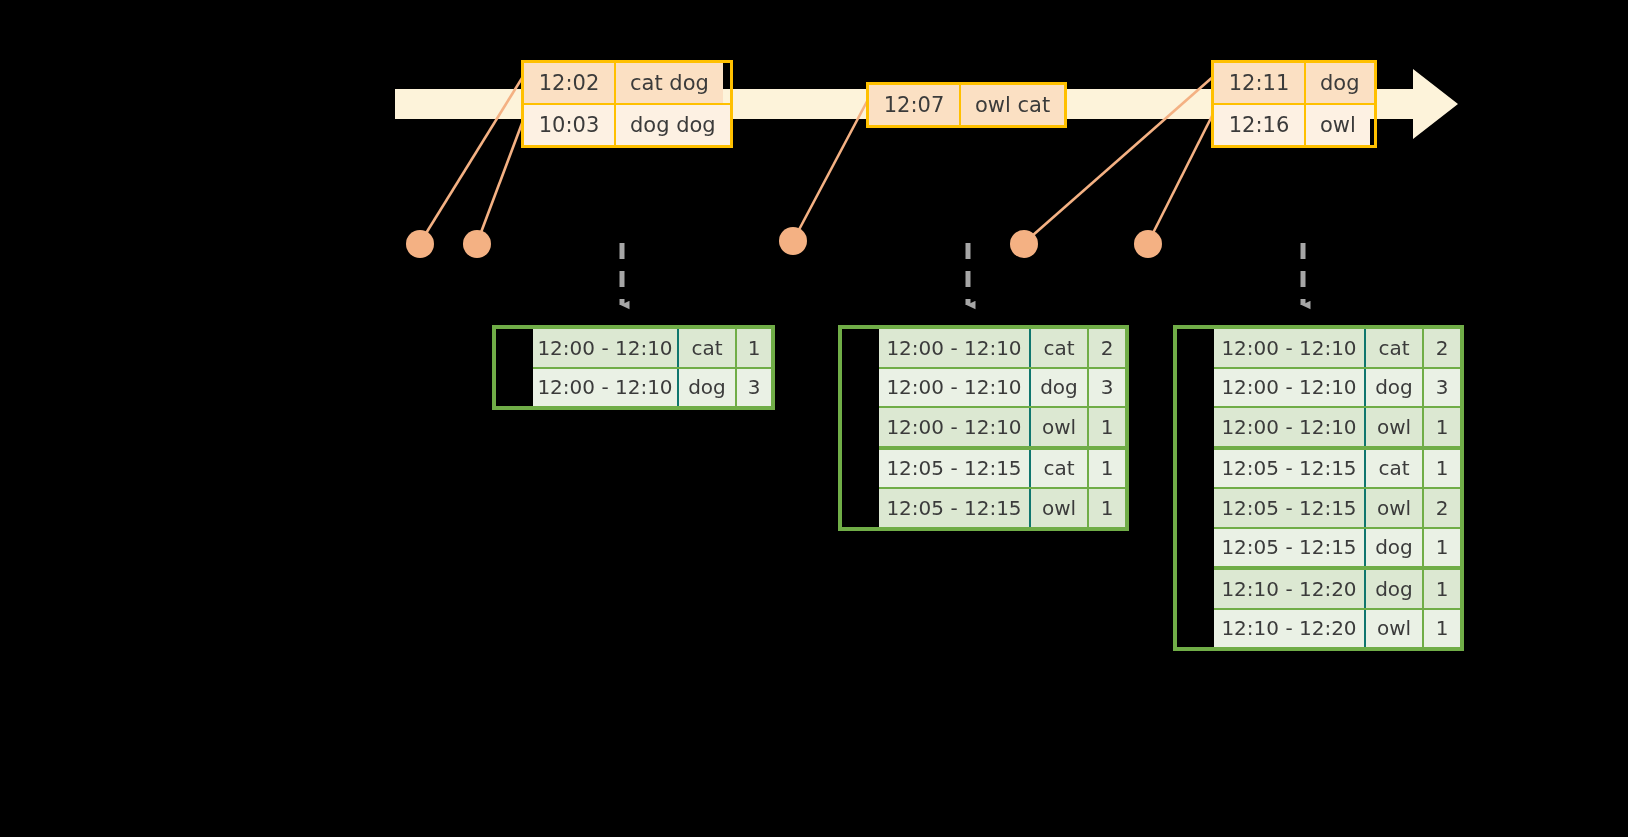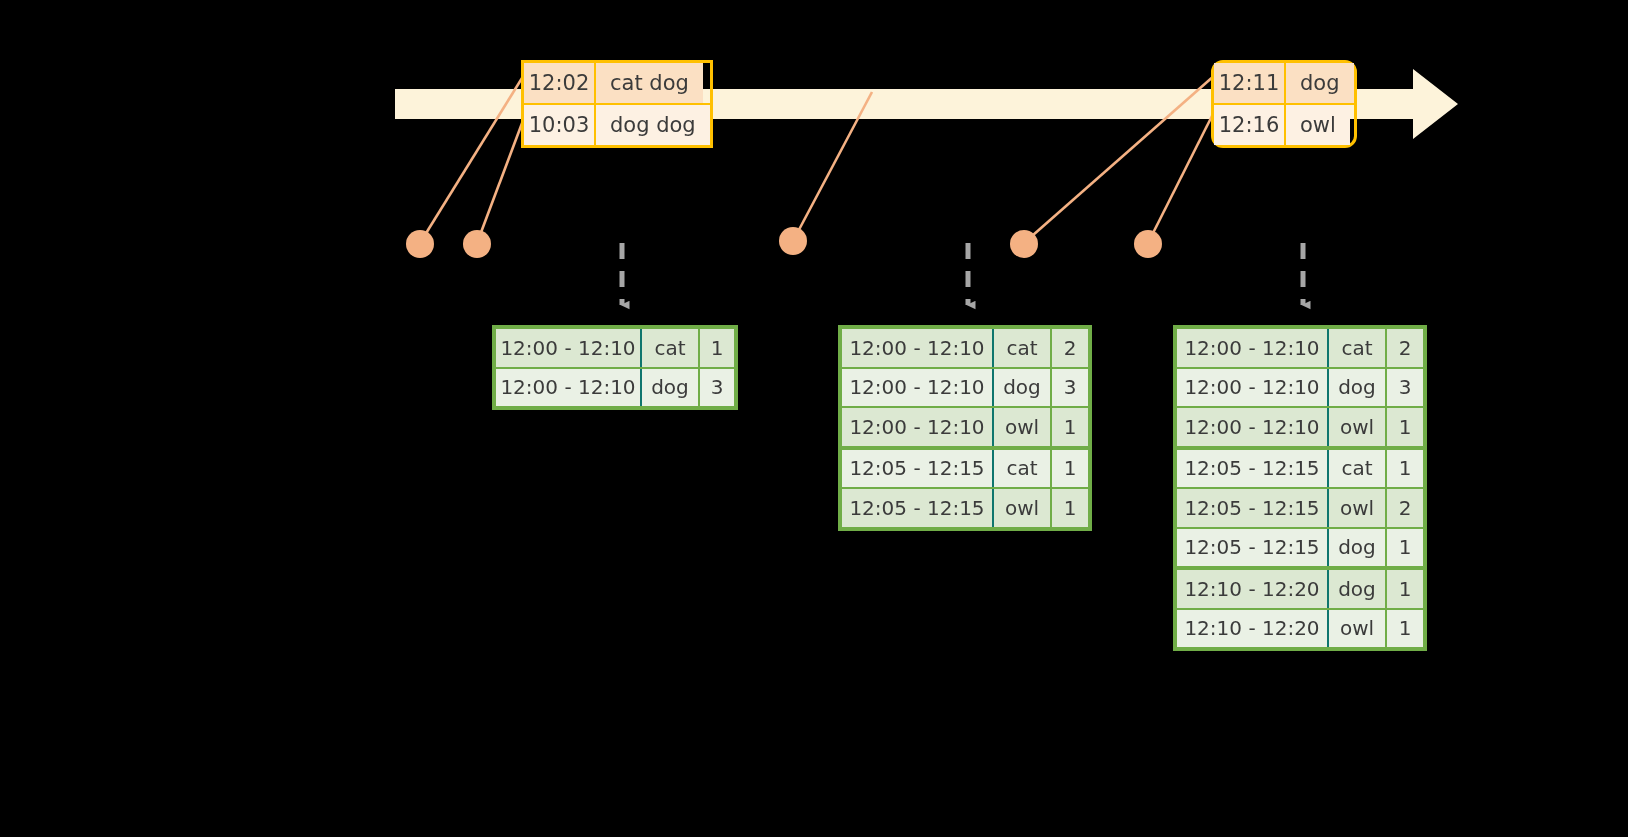--- a/index.html
+++ b/index.html
@@ -46,39 +46,40 @@
   .ev-time, .ev-words {
     display: flex;
     align-items: center;
     justify-content: center;
     font-size: 21px;
     color: #3b3b3b;
     box-sizing: border-box;
     white-space: nowrap;
   }
   .ev-time {
-    width: 70px;
+    width: 90px;
   }
   .ev-words {
     border-left: 2px solid #FFC000;
     padding: 6px 14px;
   }
   .shade-a .ev-time, .shade-a .ev-words { background: #FBE0C3; }
   .shade-b .ev-time, .shade-b .ev-words { background: #FDF1E3; }
 
   
   .result-table {
     position: absolute;
     border: 4px solid #70AD47;
     box-sizing: border-box;
     z-index: 4;
   }
   .res-row {
     display: flex;
     height: 37.5px;
+    margin-left: 37px;
   }
   .res-row + .res-row {
     border-top: 2px solid #70AD47;
   }
   .res-row.group-end + .res-row {
     border-top: 4px solid #70AD47;
   }
   .rc {
     display: flex;
     align-items: center;
@@ -141,21 +142,27 @@
   <div class="event-box" id="event-box-1" style="left:521px; top:60px;">
       <div class="event-row shade-a">
         <div class="ev-time">12:02</div>
         <div class="ev-words">cat dog</div>
       </div>
       <div class="event-row shade-b">
         <div class="ev-time">10:03</div>
         <div class="ev-words">dog dog</div>
       </div>
     </div>
-  <div class="event-box" id="event-box-3" style="left:1211px; top:60px;border-radius:12px;">
+  <div class="event-box" id="event-box-2" style="left:866px; top:82px;">
+      <div class="event-row shade-a">
+        <div class="ev-time">12:07</div>
+        <div class="ev-words">owl cat</div>
+      </div>
+    </div>
+  <div class="event-box" id="event-box-3" style="left:1211px; top:60px;">
       <div class="event-row shade-a">
         <div class="ev-time">12:11</div>
         <div class="ev-words">dog</div>
       </div>
       <div class="event-row shade-b">
         <div class="ev-time">12:16</div>
         <div class="ev-words">owl</div>
       </div>
     </div>
 

